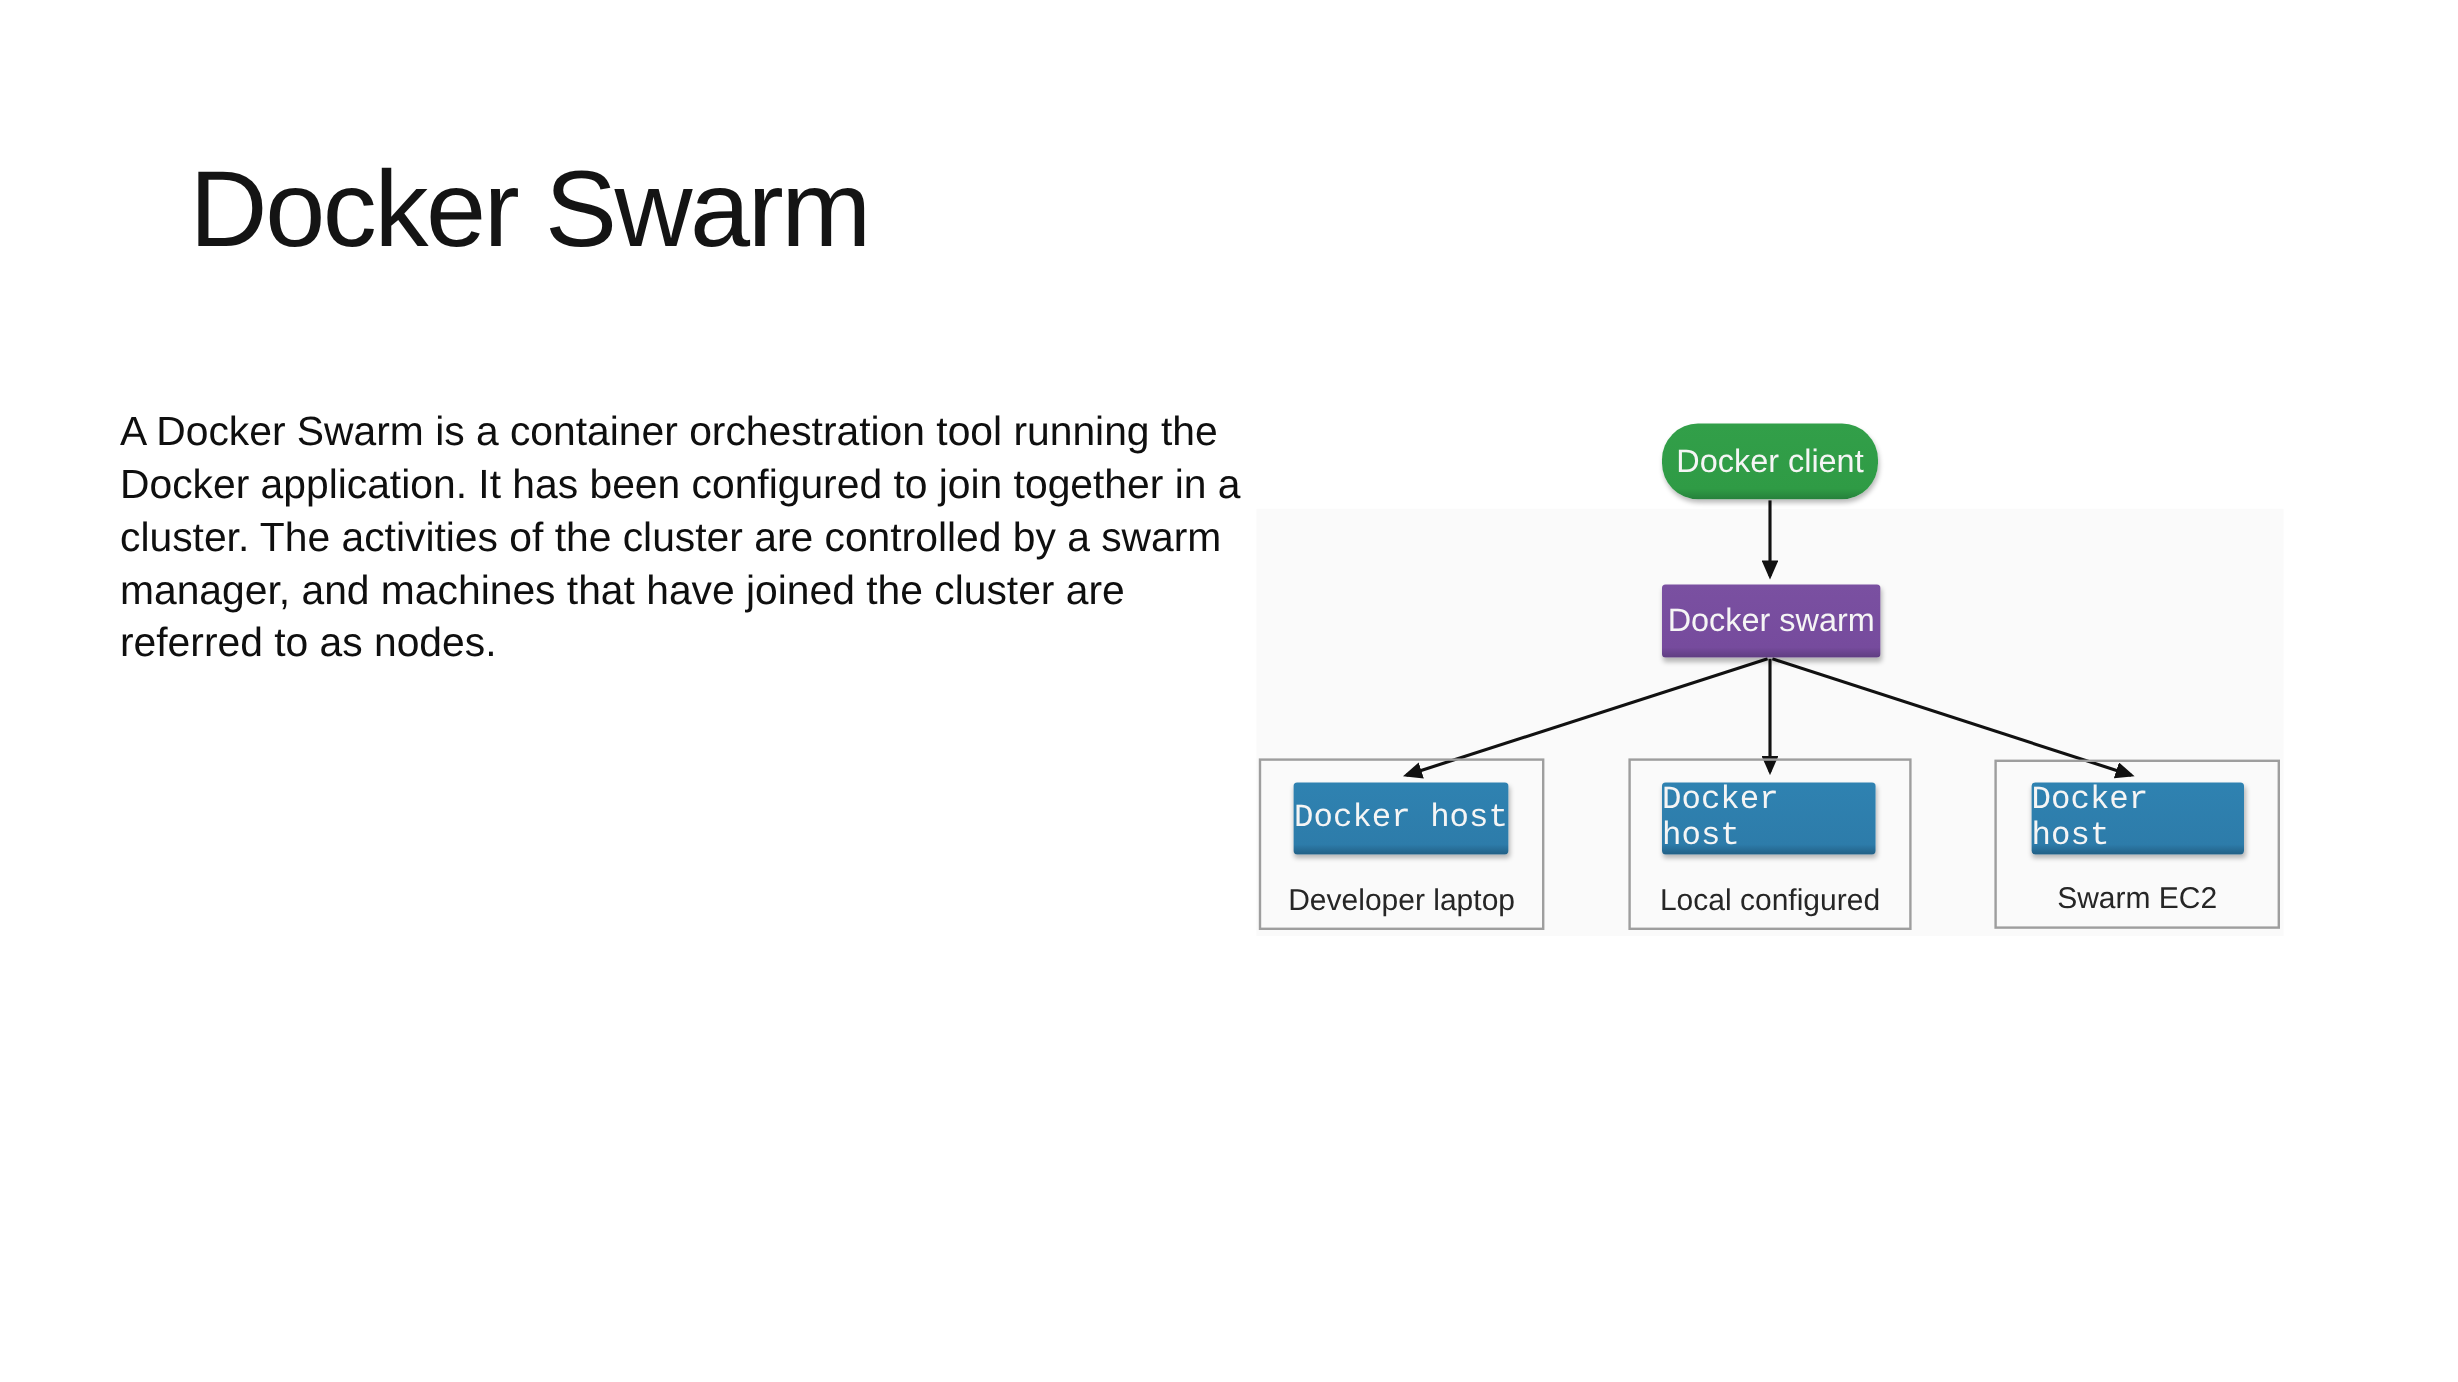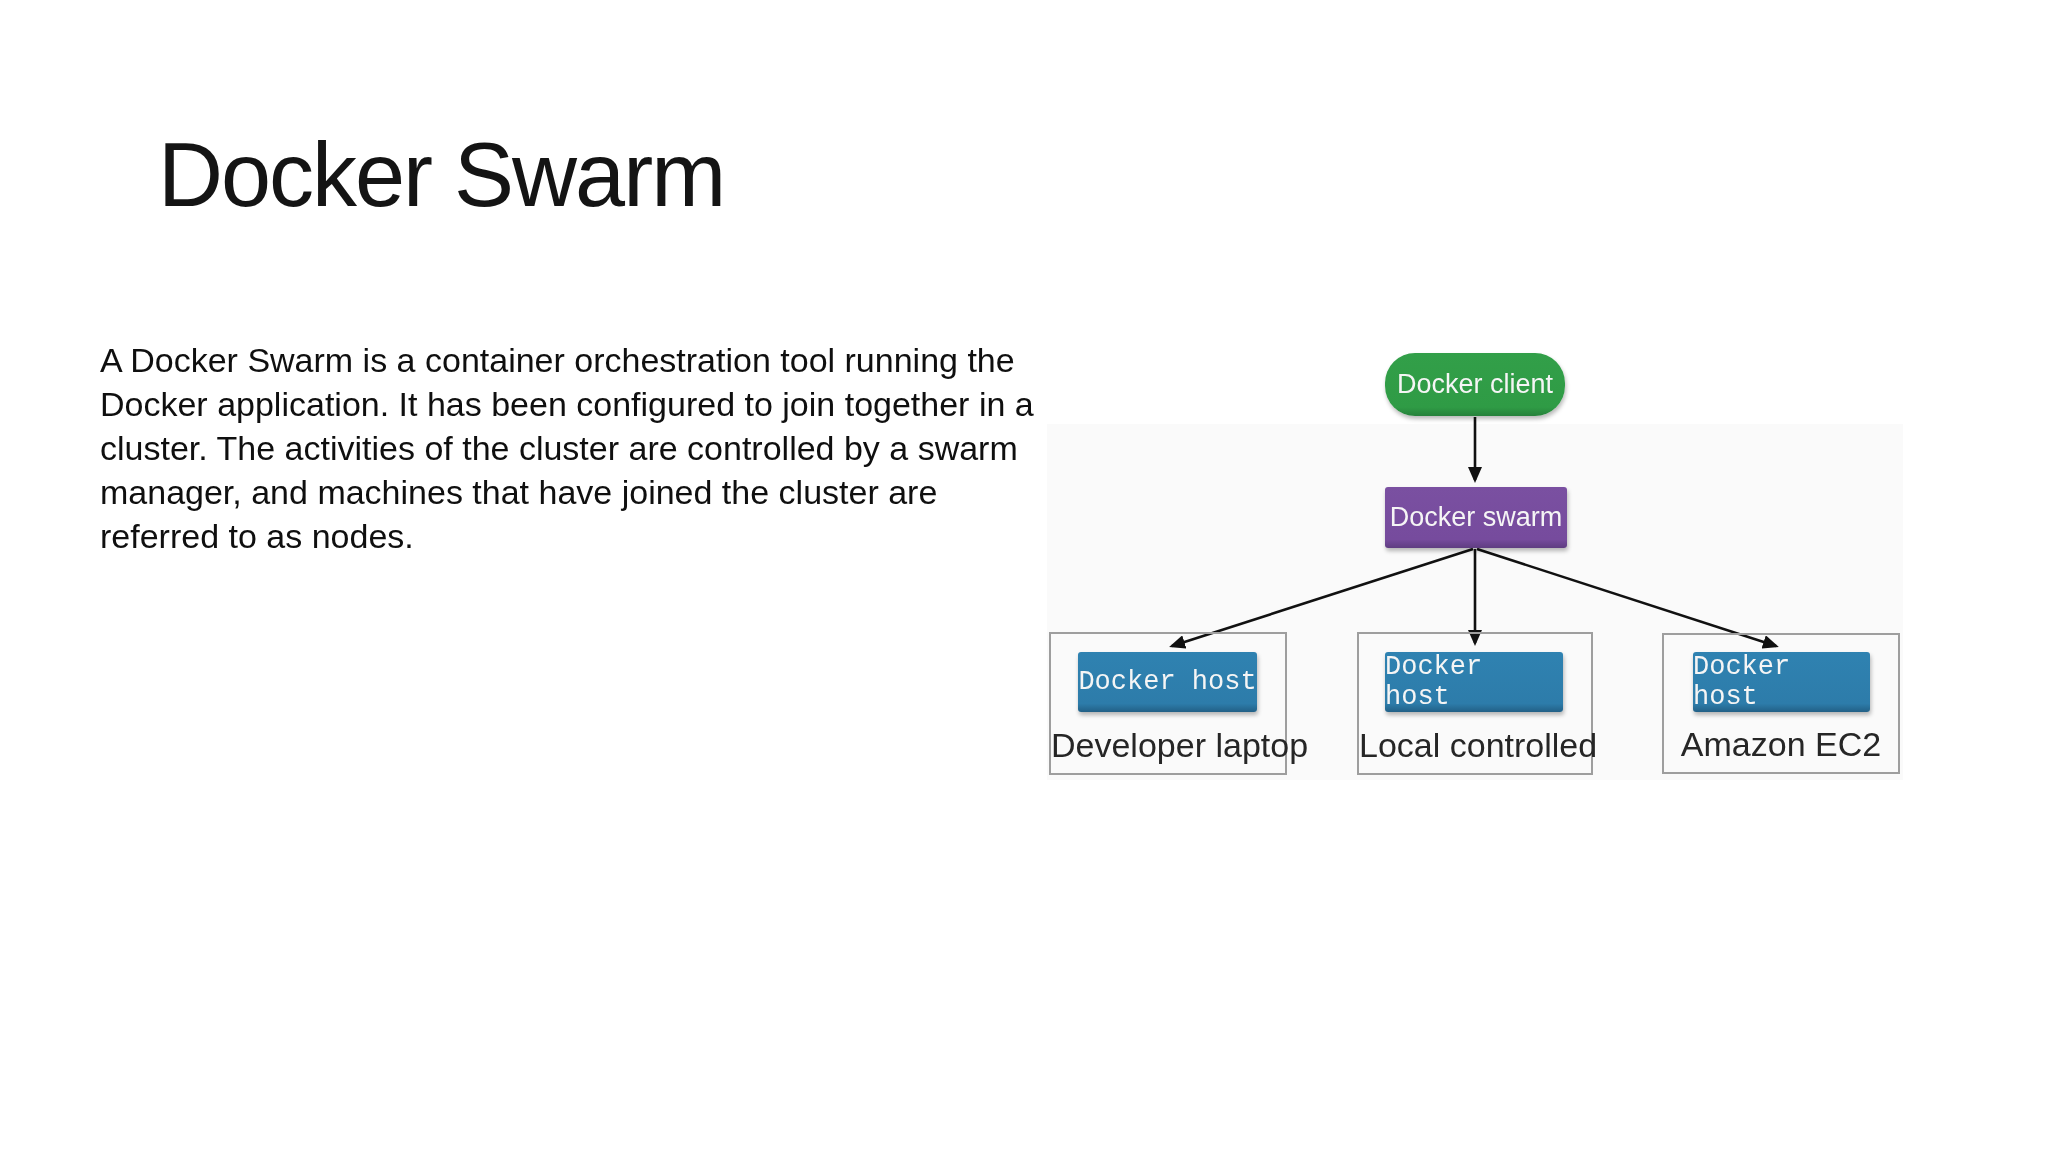--- a/index.html
+++ b/index.html
@@ -99,21 +99,21 @@
   .host-group-1 { left: 1049px; }
   .host-group-2 { left: 1357px; width: 236px; }
   .host-group-3 { left: 1662px; top: 633px; height: 141px; }
 
   .group-label {
     position: absolute;
     left: 0;
     right: 0;
     bottom: 8px;
     text-align: center;
-    font-size: 34px;
+    font-size: 25px;
     color: #262626;
     white-space: nowrap;
   }
 </style>
 </head>
 <body>
 
 <div class="slide">
 
   <div class="slide-title">Docker Swarm</div>
@@ -141,23 +141,23 @@
   </svg>
 
   <div class="node node-client">Docker client</div>
 
   <div class="node node-swarm">Docker swarm</div>
 
   <div class="host-group host-group-1">
     <div class="group-label">Developer laptop</div>
   </div>
   <div class="host-group host-group-2">
-    <div class="group-label">Local controlled</div>
+    <div class="group-label">Local configured</div>
   </div>
   <div class="host-group host-group-3">
-    <div class="group-label">Amazon EC2</div>
+    <div class="group-label">Swarm EC2</div>
   </div>
 
   <div class="node node-host node-host-1">Docker host</div>
   <div class="node node-host node-host-2">Docker host</div>
   <div class="node node-host node-host-3">Docker host</div>
 
 </div>
 
 </body></html>

